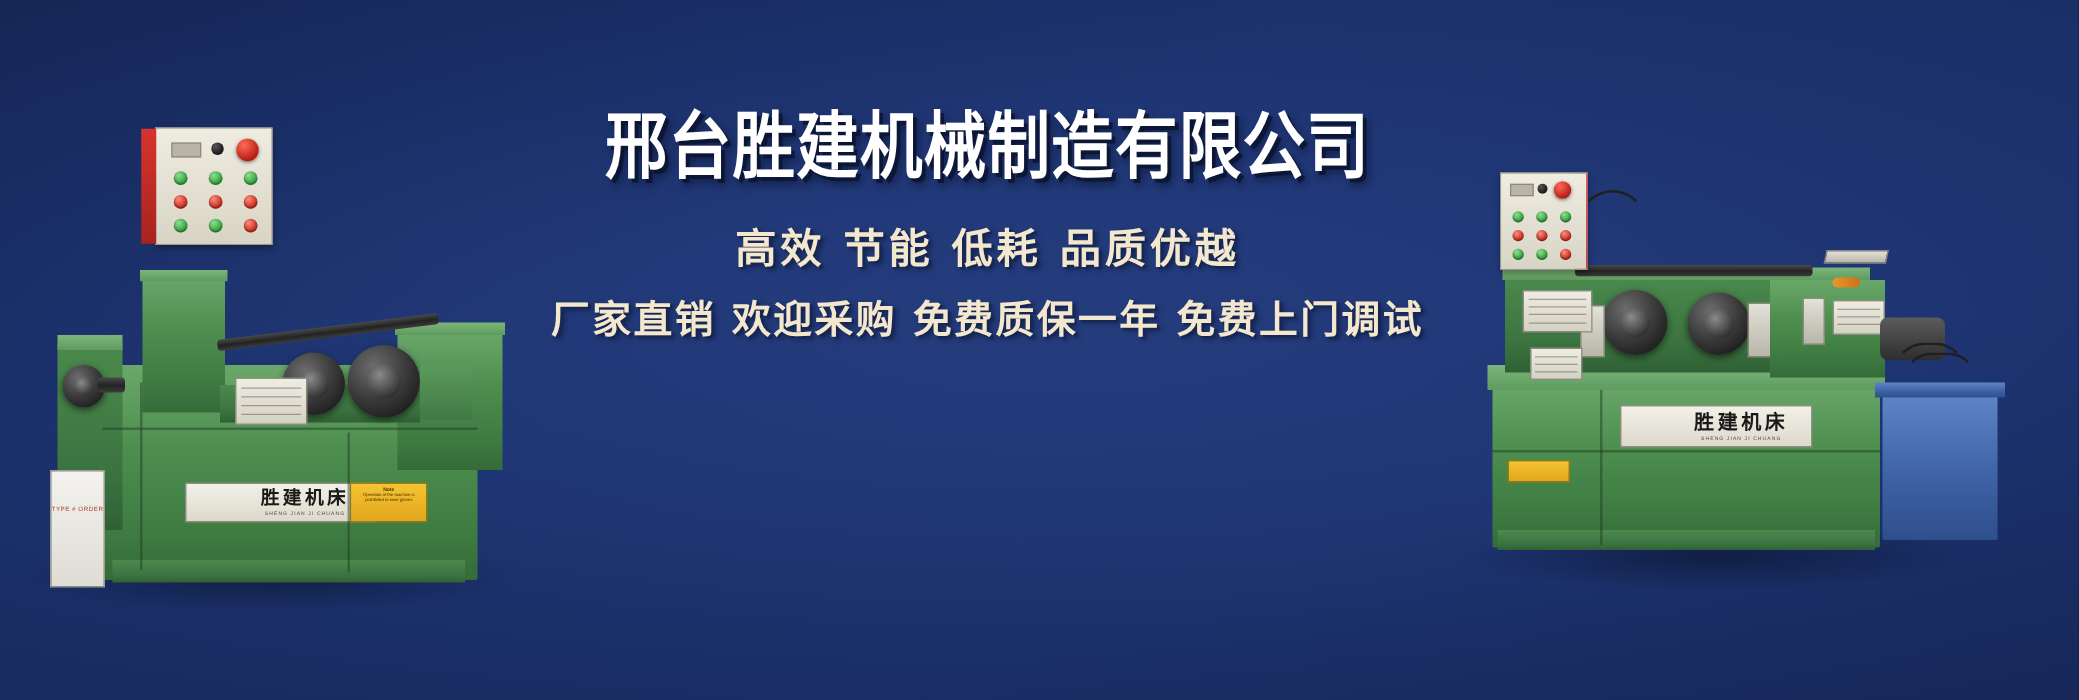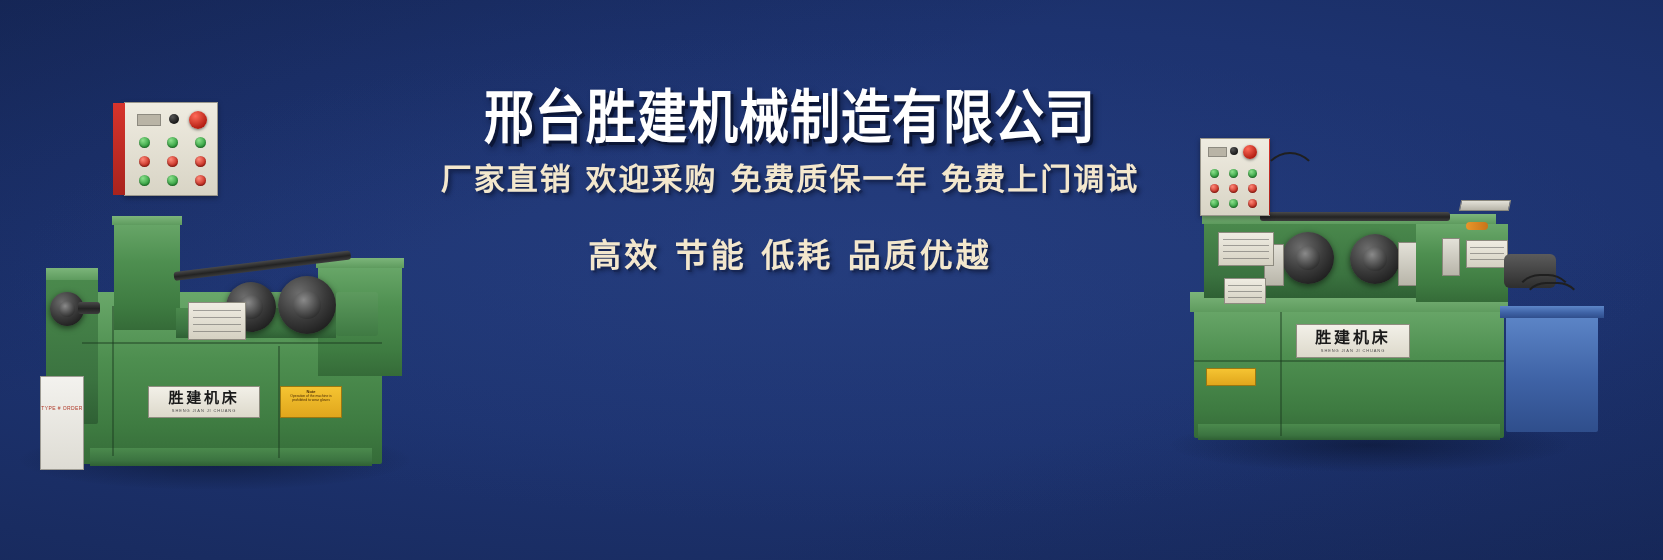--- a/index.html
+++ b/index.html
@@ -105,20 +105,21 @@
   .display-slot{position:absolute;background:#b9b4a6;border:1px solid #8d8a80;}
   .knob{position:absolute;border-radius:50%;background:radial-gradient(circle at 35% 30%,#555,#141414 75%);}
 
   .nameplate{
     position:absolute;
     background:linear-gradient(180deg,#f2f0e8 0%,#ddd9cb 100%);
     border:1px solid #8f8c80;
     display:flex;flex-direction:column;
     align-items:center;justify-content:center;
     overflow:hidden;
+    padding-left:40px;
   }
   .np-cn{
     font-family:"DejaVu Serif","Liberation Serif",serif;
     font-weight:bold;color:#1a1a1a;
     letter-spacing:.18em;line-height:1;
   }
   .np-py{
     font-family:"Liberation Sans",sans-serif;
     color:#4a4a4a;letter-spacing:.22em;line-height:1;
   }
@@ -330,16 +331,16 @@
       <div class="btn-dot btn-red" style="left:47px;top:60px;width:9px;height:9px;"></div>
     </div>
 
     <div class="hose" style="left:92px;top:24px;width:52px;height:62px;"></div>
   </div>
 
   <div class="text-block">
     <div class="company-name">邢台胜建机械制造有限公司</div>
 
 
+    <div class="sub-line sub-line-1">高效  节能  低耗  品质优越</div>
     <div class="sub-line sub-line-2">厂家直销  欢迎采购  免费质保一年  免费上门调试</div>
-    <div class="sub-line sub-line-1">高效  节能  低耗  品质优越</div>
   </div>
 </div>
 
 </body></html>

